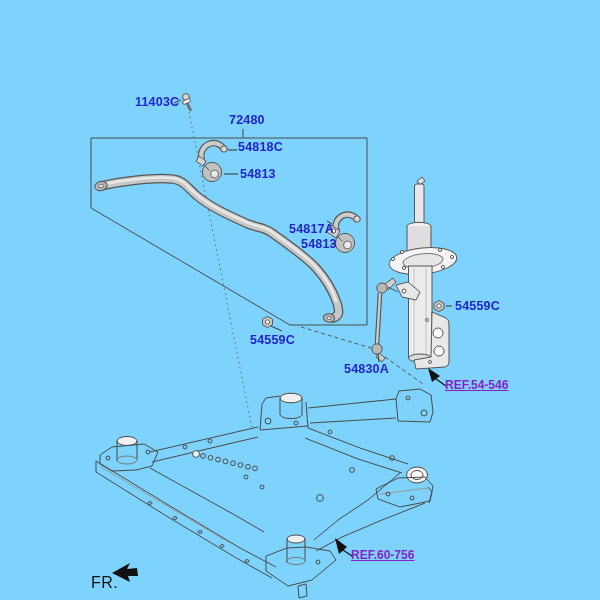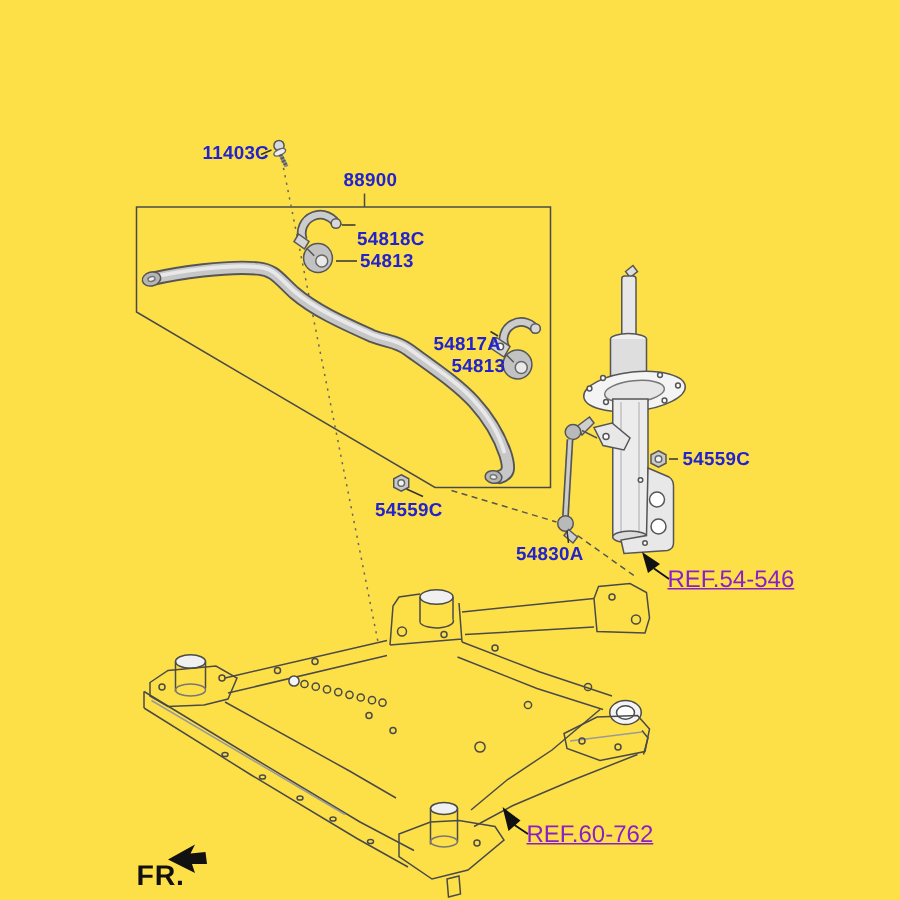--- a/index.html
+++ b/index.html
@@ -1,31 +1,31 @@
 <!DOCTYPE html>
 <html style="--part-color: #2323ce; --ref-color: #8a1fc8;"><head>
 <meta charset="utf-8">
 <style>
   html,body{margin:0;padding:0;background:#fff;}
   .stage{
-    position:relative;width:600px;height:600px;background:#fde047;overflow:hidden;
+    position:relative;width:600px;height:600px;background:#7dd3fc;overflow:hidden;
     font-family:"Liberation Sans", sans-serif;
   }
   .stage svg{position:absolute;left:0;top:0;}
   .lbl{position:absolute;white-space:nowrap;line-height:1;}
   .part{
     color:var(--part-color,#2323ce);
     font-size:12.5px;font-weight:bold;letter-spacing:.2px;
   }
   .ref{
     color:var(--ref-color,#8a1fc8);
-    font-size:16px;font-weight:normal;text-decoration:underline;cursor:pointer;text-align:center;
+    font-size:12px;font-weight:bold;text-decoration:underline;cursor:pointer;text-align:center;
   }
   .fr{
-    color:#111;font-size:19px;font-weight:bold;letter-spacing:.5px;
+    color:#111;font-size:16px;font-weight:normal;letter-spacing:.5px;
   }
 </style>
 </head>
 <body>
 
 <div class="stage">
 
 <svg width="600" height="600" viewBox="0 0 600 600">
 
   <g stroke="#4a4a4a" stroke-width="1" fill="none">
@@ -218,27 +218,27 @@
 
   <g>
     <polygon points="335,538 339,554 347,547" fill="#111"></polygon>
     <path d="M343,550 L352,556" stroke="#111" stroke-width="1.2"></path>
   </g>
 
   <path d="M137,568 L127,569 L130,563 L112,573 L130,582 L128,576 L138,576 Z" fill="#111"></path>
 </svg>
 
 <div class="lbl part" style="left:135px;top:96px">11403C</div>
-<div class="lbl part" style="left:229px;top:114px">88900</div>
-<div class="lbl part" style="left:238px;top:153px">54818C</div>
+<div class="lbl part" style="left:229px;top:114px">72480</div>
+<div class="lbl part" style="left:238px;top:141px">54818C</div>
 <div class="lbl part" style="left:240px;top:168px">54813</div>
 <div class="lbl part" style="left:289px;top:223px">54817A</div>
 <div class="lbl part" style="left:301px;top:238px">54813</div>
 <div class="lbl part" style="left:455px;top:300px">54559C</div>
 <div class="lbl part" style="left:250px;top:334px">54559C</div>
 <div class="lbl part" style="left:344px;top:363px">54830A</div>
 
 <a class="lbl ref" style="left:445px;top:379px">REF.54-546</a>
-<a class="lbl ref" style="left:351px;top:549px">REF.60-762</a>
+<a class="lbl ref" style="left:351px;top:549px">REF.60-756</a>
 
 <div class="lbl fr" style="left:91px;top:575px">FR.</div>
 
 </div>
 
 </body></html>

